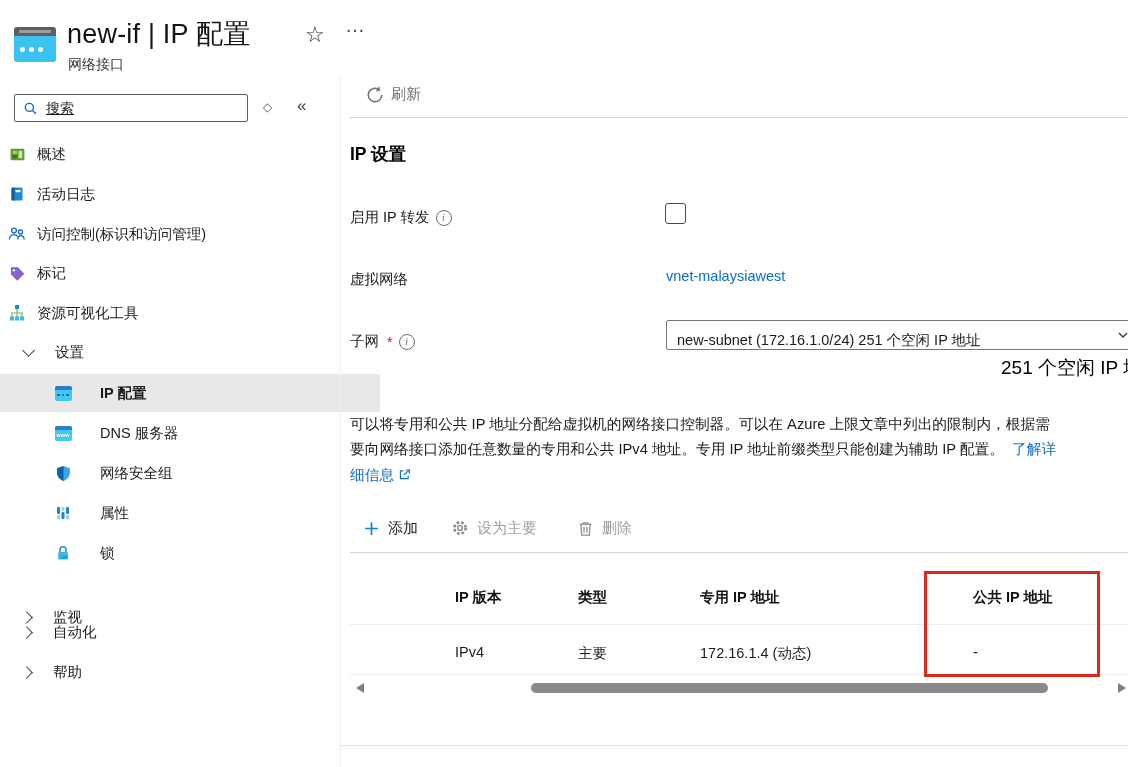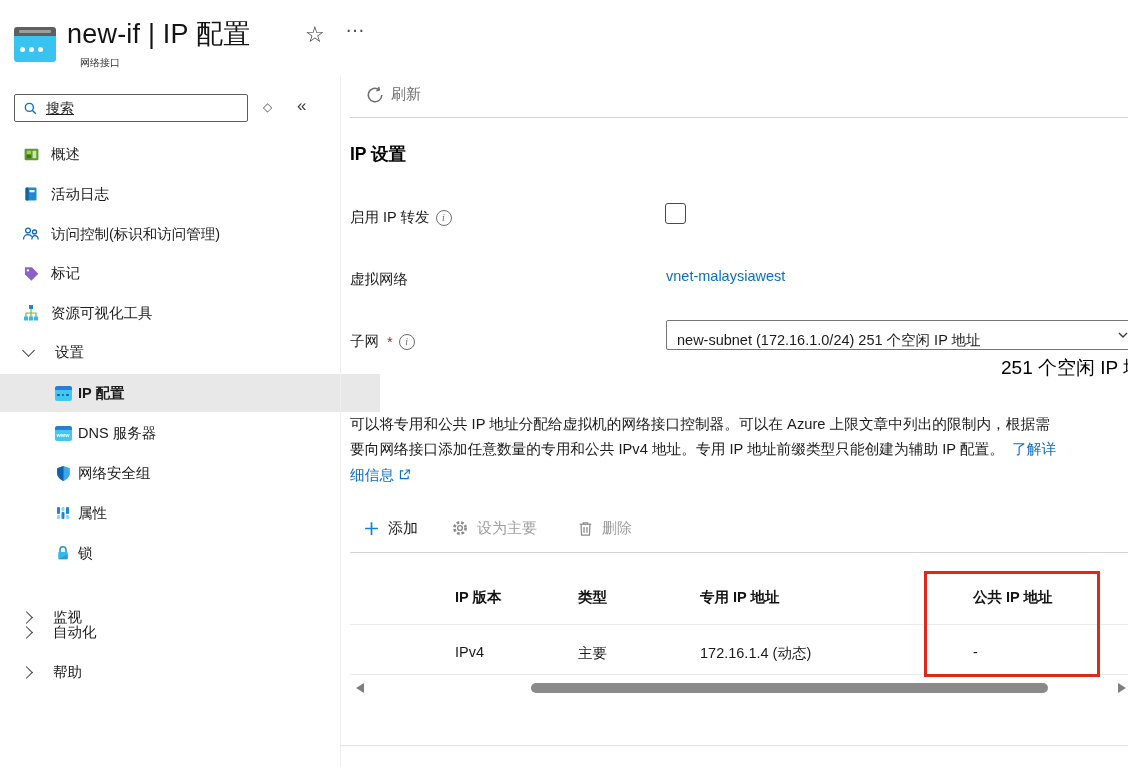--- a/index.html
+++ b/index.html
@@ -7,35 +7,35 @@
        font-family:"Liberation Sans","DejaVu Sans",sans-serif;color:#1b1b1b;}
   
   .nic-big{position:absolute;left:14px;top:27px;width:42px;height:35px;border-radius:3px;overflow:hidden;}
   .nic-big .top{height:9px;background:#5f5f5f;position:relative;}
   .nic-big .top::after{content:"";position:absolute;left:5px;right:5px;top:3px;height:3px;background:#9d9d9d;border-radius:1px;}
   .nic-big .body{height:26px;background:#38c3f0;display:flex;align-items:center;padding-left:6px;gap:4px;}
   .nic-big .body i{width:5px;height:5px;border-radius:50%;background:#fff;display:block;}
   .page-title{position:absolute;left:67px;top:16px;font-size:27px;font-weight:400;color:#141414;letter-spacing:.2px;}
   .star{position:absolute;left:305px;top:22px;font-size:22px;color:#2b2b2b;}
   .more{position:absolute;left:345px;top:14px;font-size:20px;color:#4d4d4d;letter-spacing:1px;}
-  .subtitle{position:absolute;left:80px;top:56px;font-size:10px;color:#343434;}
+  .subtitle{position:absolute;left:68px;top:56px;font-size:14px;color:#343434;}
   
   .searchbox{position:absolute;left:14px;top:94px;width:234px;height:28px;border:1px solid #5f5d5b;border-radius:2px;
              display:flex;align-items:center;background:#fff;box-sizing:border-box;}
   .searchbox svg{margin:0 6px 0 8px;flex:none;}
   .searchbox input{border:none;outline:none;flex:1;font-size:14px;font-family:inherit;color:#1b1b1b;background:transparent;text-decoration:underline;}
   .searchbox input::placeholder{color:#242424;opacity:1;}
   .diamond{position:absolute;left:263px;top:100px;font-size:12px;color:#5a5a5a;}
   .collapse{position:absolute;left:297px;top:96px;font-size:17px;color:#3a3a3a;}
   .srow{position:absolute;left:0;height:38px;display:flex;align-items:center;font-size:14.5px;color:#1b1b1b;cursor:pointer;width:326px;}
   .srow .ic{flex:none;display:flex;align-items:center;justify-content:center;width:18px;height:18px;}
-  .srow.top{padding-left:22px;}
+  .srow.top{padding-left:8px;}
   .srow.top .lbl{margin-left:11px;}
   .srow.child{padding-left:54px;}
-  .srow.child .lbl{margin-left:6px;}
+  .srow.child .lbl{margin-left:28px;}
   .srow.grp{padding-left:24px;}
   .srow.grp .lbl{margin-left:22px;}
   .srow.sel{background:#e8e8e8;}
   .srow.sel .lbl{font-weight:700;}
   .cvd{width:8px;height:8px;border-right:1.6px solid #3d3d3d;border-bottom:1.6px solid #3d3d3d;transform:rotate(45deg);margin-top:-4px;}
   .cvr{width:8px;height:8px;border-top:1.6px solid #3d3d3d;border-right:1.6px solid #3d3d3d;transform:rotate(45deg);margin-left:-2px;}
   .nic-sm{width:17px;height:15px;border-radius:2px;overflow:hidden;}
   .nic-sm .t{height:4px;background:#2b7cd3;}
   .nic-sm .b{height:11px;background:#41c8f2;display:flex;align-items:center;justify-content:center;gap:2px;}
   .nic-sm .b i{width:2.5px;height:2.5px;border-radius:50%;background:#0e5f9e;display:block;}

